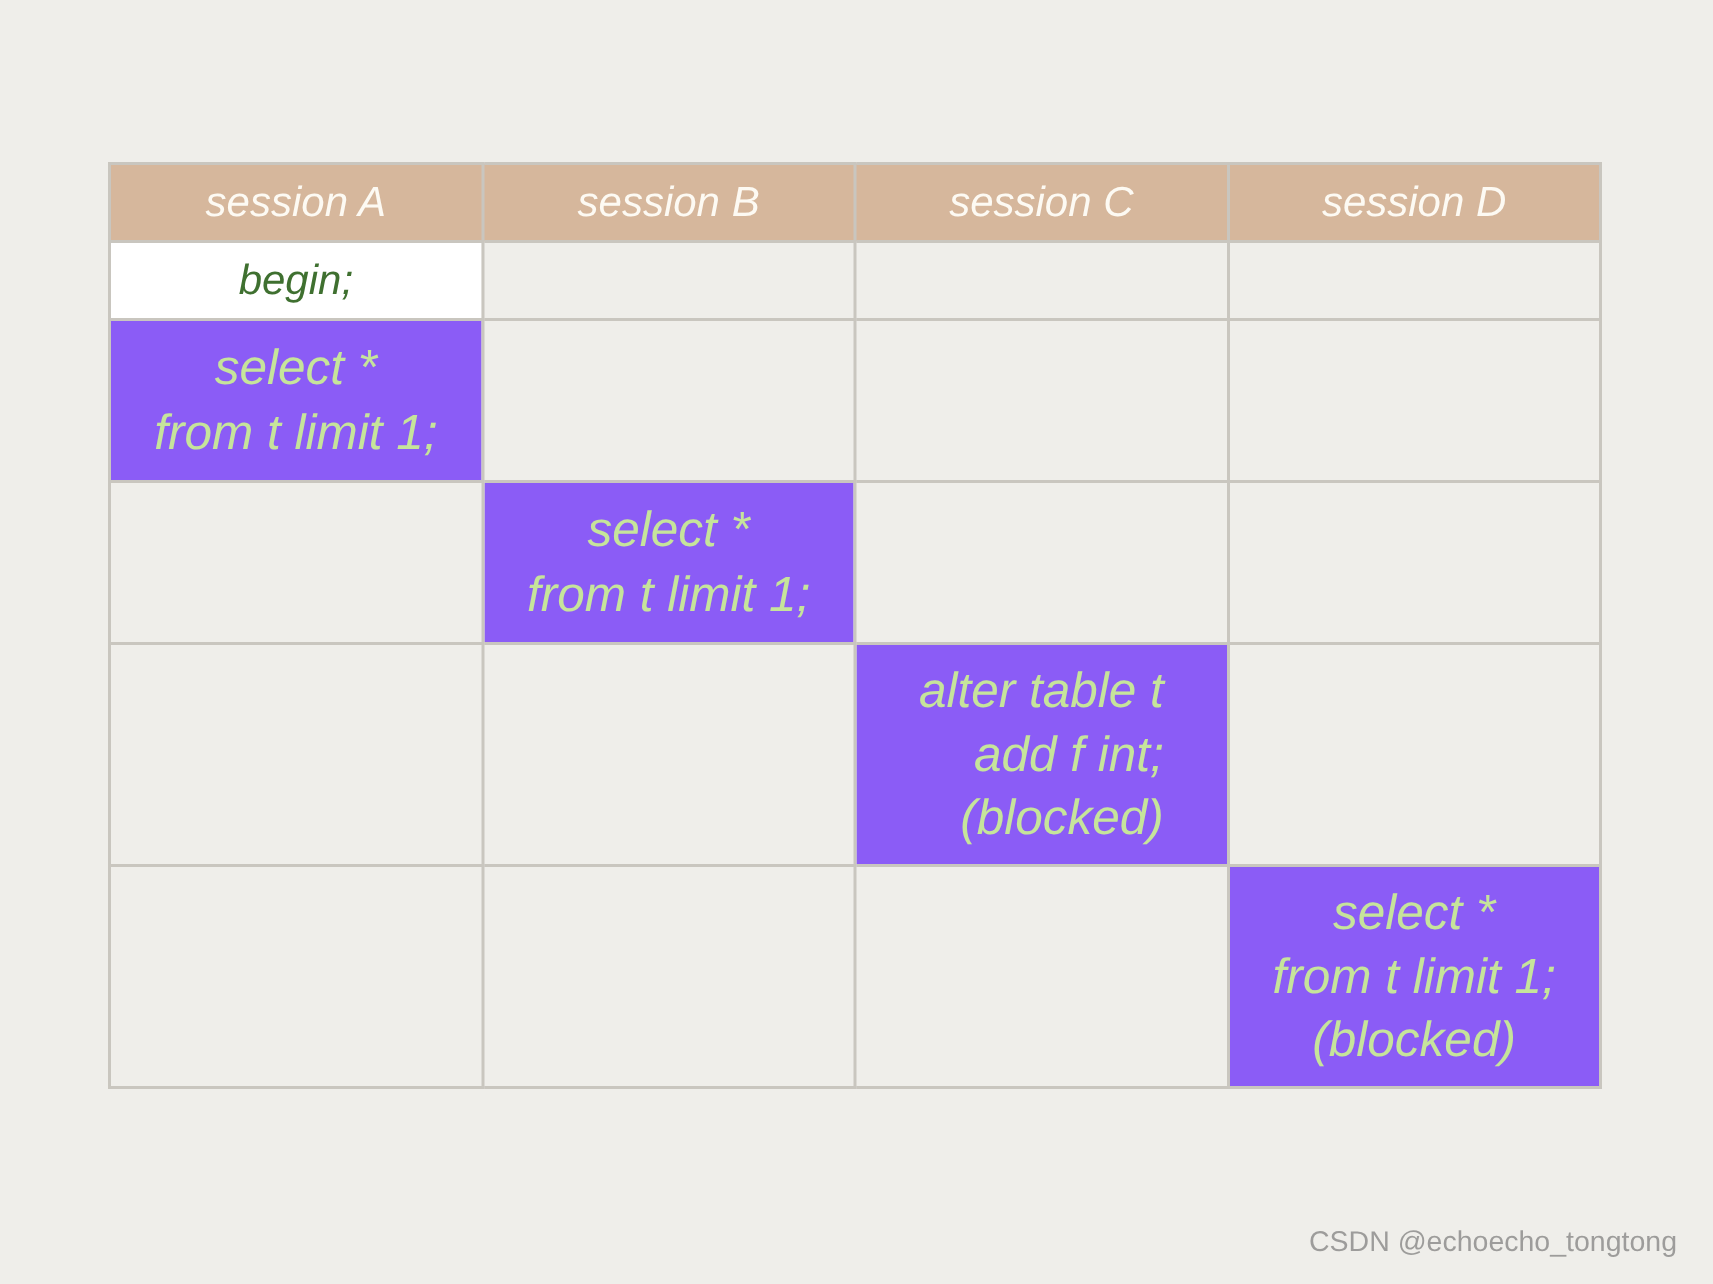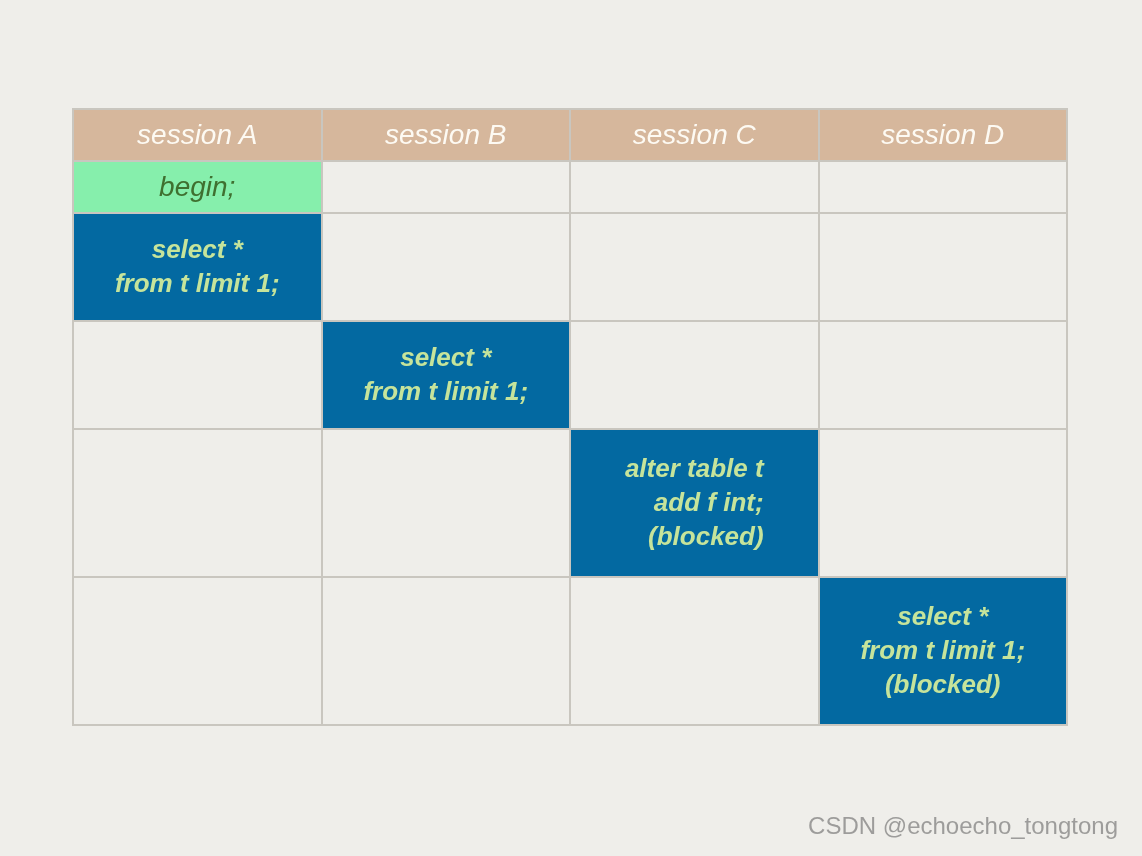--- a/index.html
+++ b/index.html
@@ -35,42 +35,41 @@
     width: 100%;
     height: 100%;
     display: flex;
     align-items: center;
     justify-content: center;
     font-style: italic;
     line-height: 1.3;
     padding: 6px 4px;
   }
   .light {
-    background: #86efac;
+    background: #ffffff;
     color: #3f7030;
     font-size: 28px;
   }
   .dark {
-    background: #0369a1;
+    background: #8b5cf6;
     color: #c6e49b;
-    font-size: 26px;
-    font-weight: bold;
+    font-size: 33px;
   }
   .r1 td { height: 52px; }
   .r2 td { height: 108px; }
   .r3 td { height: 108px; }
   .r4 td { height: 148px; text-align: right; }
   .r5 td { height: 148px; }
   .watermark {
     position: absolute;
     right: 24px;
     bottom: 16px;
     font-family: Arial, sans-serif;
     font-style: normal;
-    font-size: 24px;
+    font-size: 19px;
     color: rgba(90,90,90,0.55);
     text-align: center;
   }
 </style>
 </head>
 <body>
 
 <table class="tbl">
   <thead>
     <tr>

